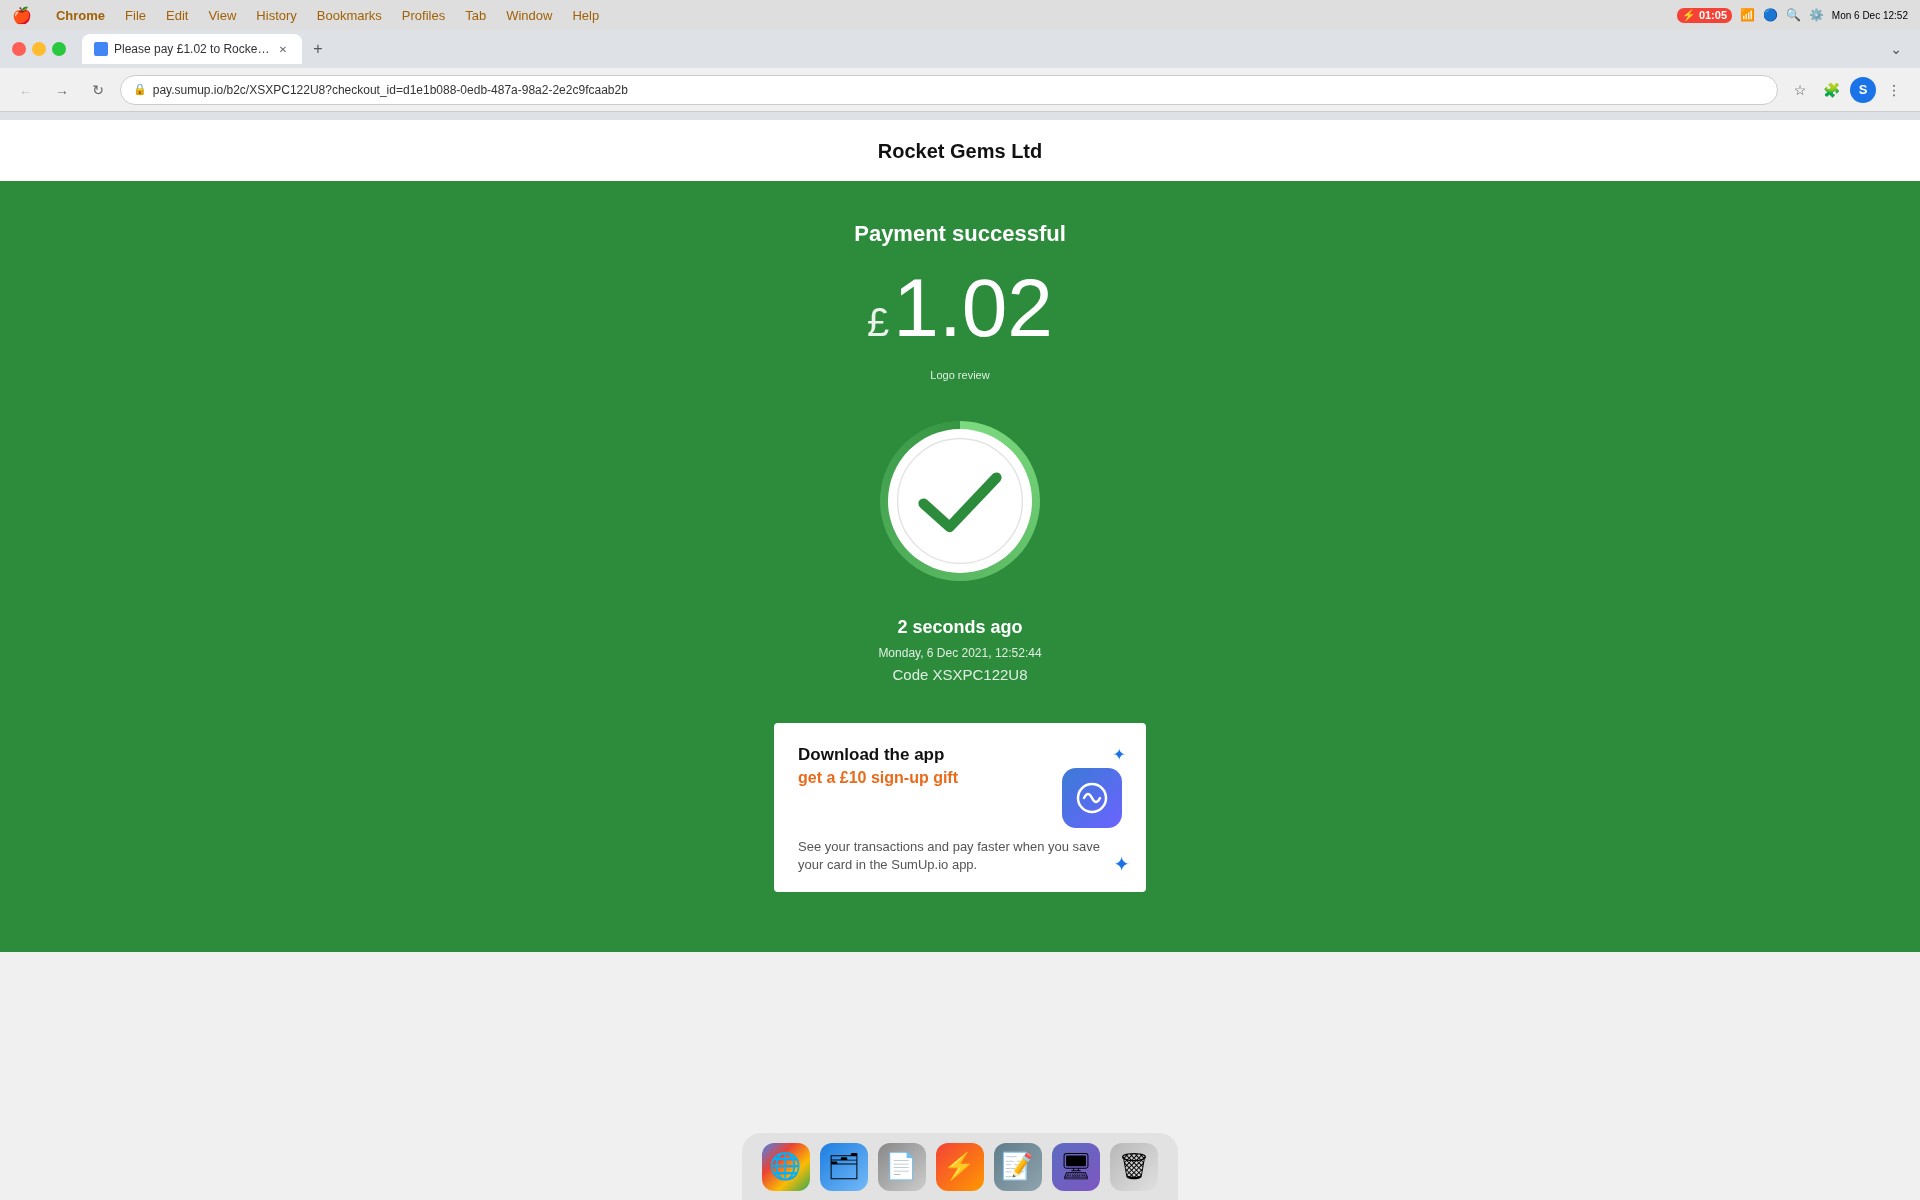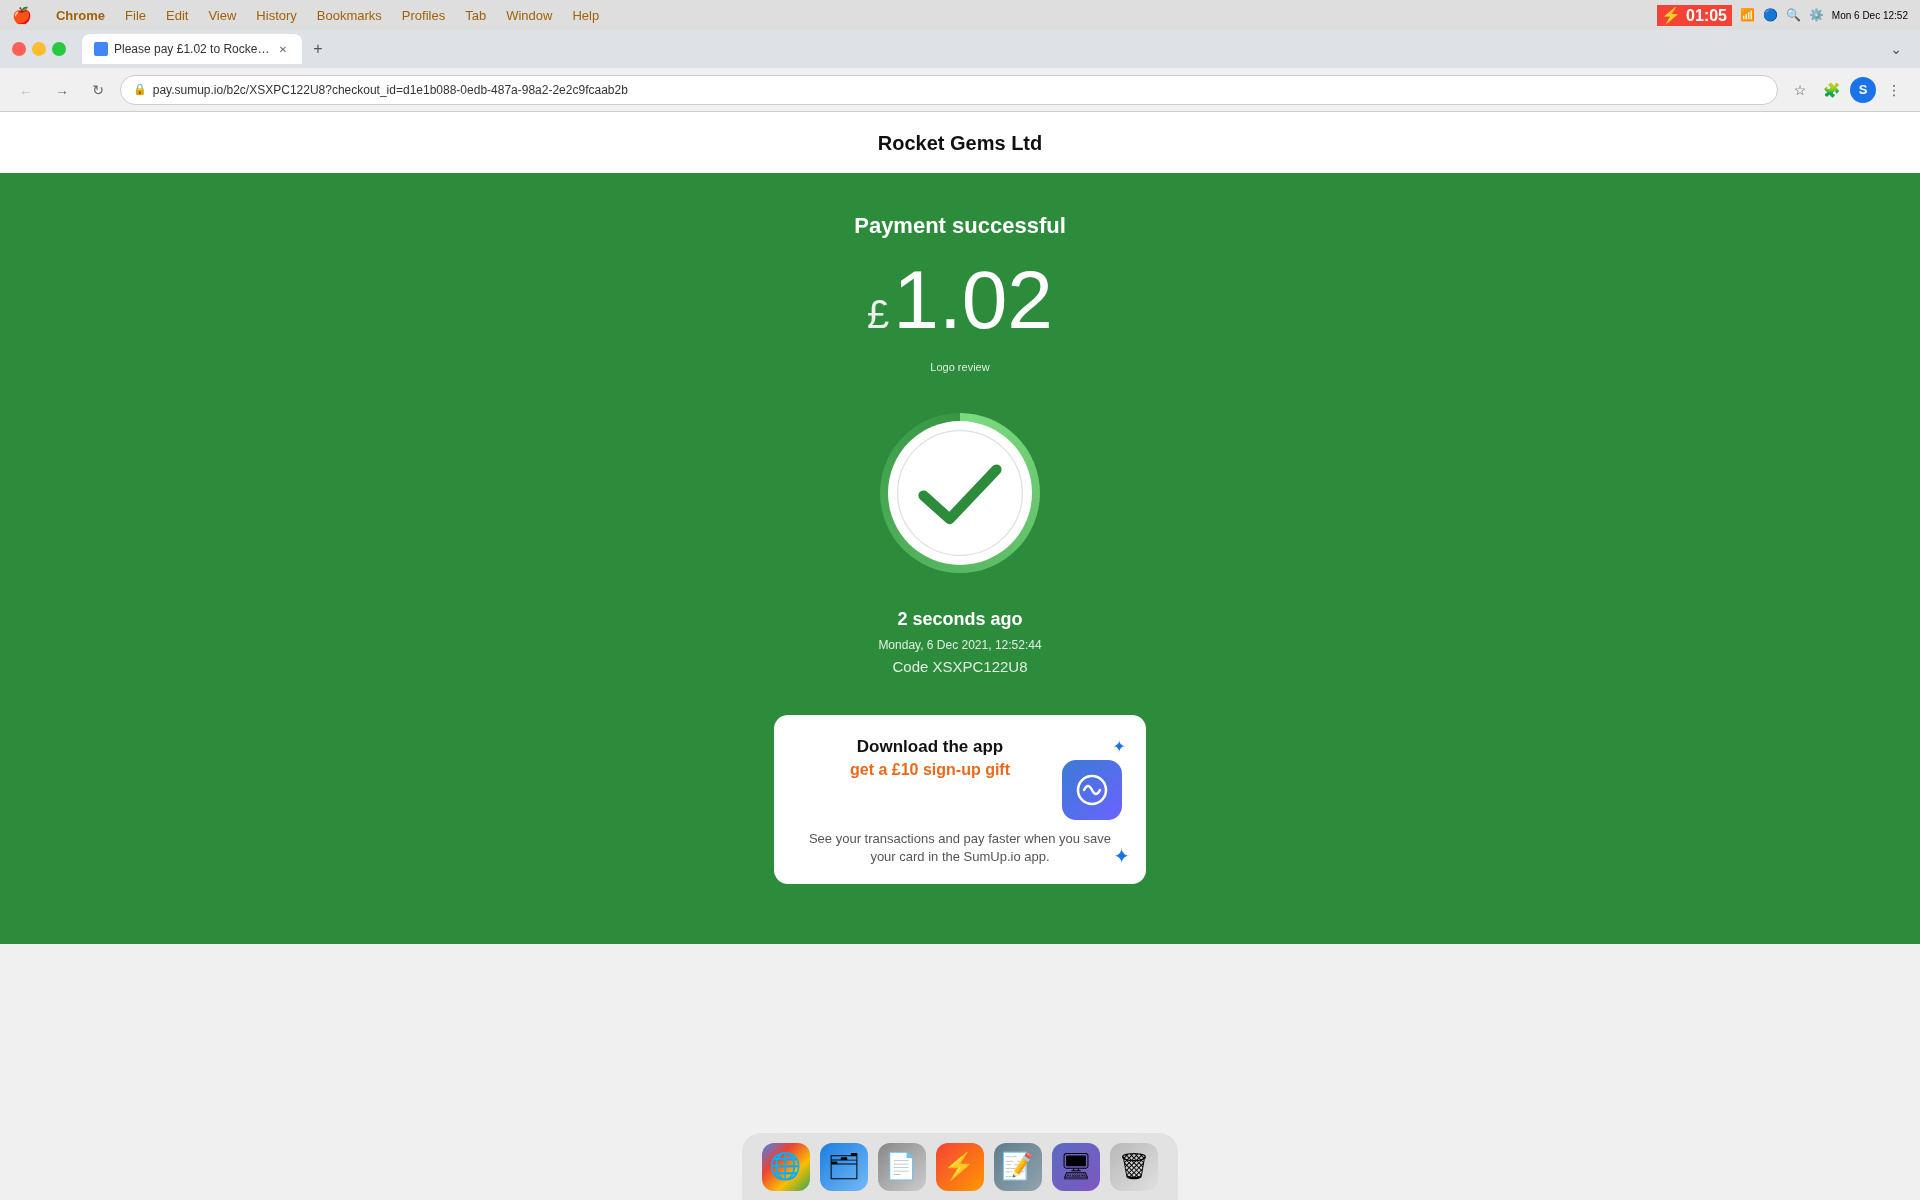--- a/index.html
+++ b/index.html
@@ -37,22 +37,22 @@
       margin-left: auto;
       display: flex;
       align-items: center;
       gap: 8px;
       font-size: 12px;
     }
     .battery-icon {
       background: #f44336;
       color: white;
       padding: 1px 5px;
-      border-radius: 0;
-      font-size: 16px;
+      border-radius: 7px;
+      font-size: 11px;
       font-weight: bold;
     }
     .menubar-time { font-size: 10px; font-weight: 500; }
 
     
     .chrome-window {
       width: 100%;
       background: #dee1e6;
     }
 
@@ -162,20 +162,21 @@
       font-size: 13px; font-weight: bold; cursor: pointer;
     }
 
     
     .page-content {
       width: 100%;
       background: #8b5cf6;
       display: flex;
       flex-direction: column;
       align-items: center;
+      margin-top: 8px;
     }
 
     .page-header {
       width: 100%;
       padding: 20px 0 18px;
       text-align: center;
       background: white;
     }
     .page-title {
       font-size: 20px;
@@ -261,26 +262,25 @@
     }
     .payment-code {
       color: rgba(255,255,255,0.85);
       font-size: 15px;
       margin-bottom: 40px;
     }
 
     
     .app-card {
       background: white;
-      border-radius: 14px;
+      border-radius: 4px;
       width: 372px;
       padding: 22px 24px 18px;
       position: relative;
       overflow: hidden;
-      text-align: center;
     }
     .app-card-top {
       display: flex;
       align-items: flex-start;
       justify-content: space-between;
       margin-bottom: 10px;
     }
     .app-card-text-block { flex: 1; }
     .app-card-title {
       font-size: 17px;

